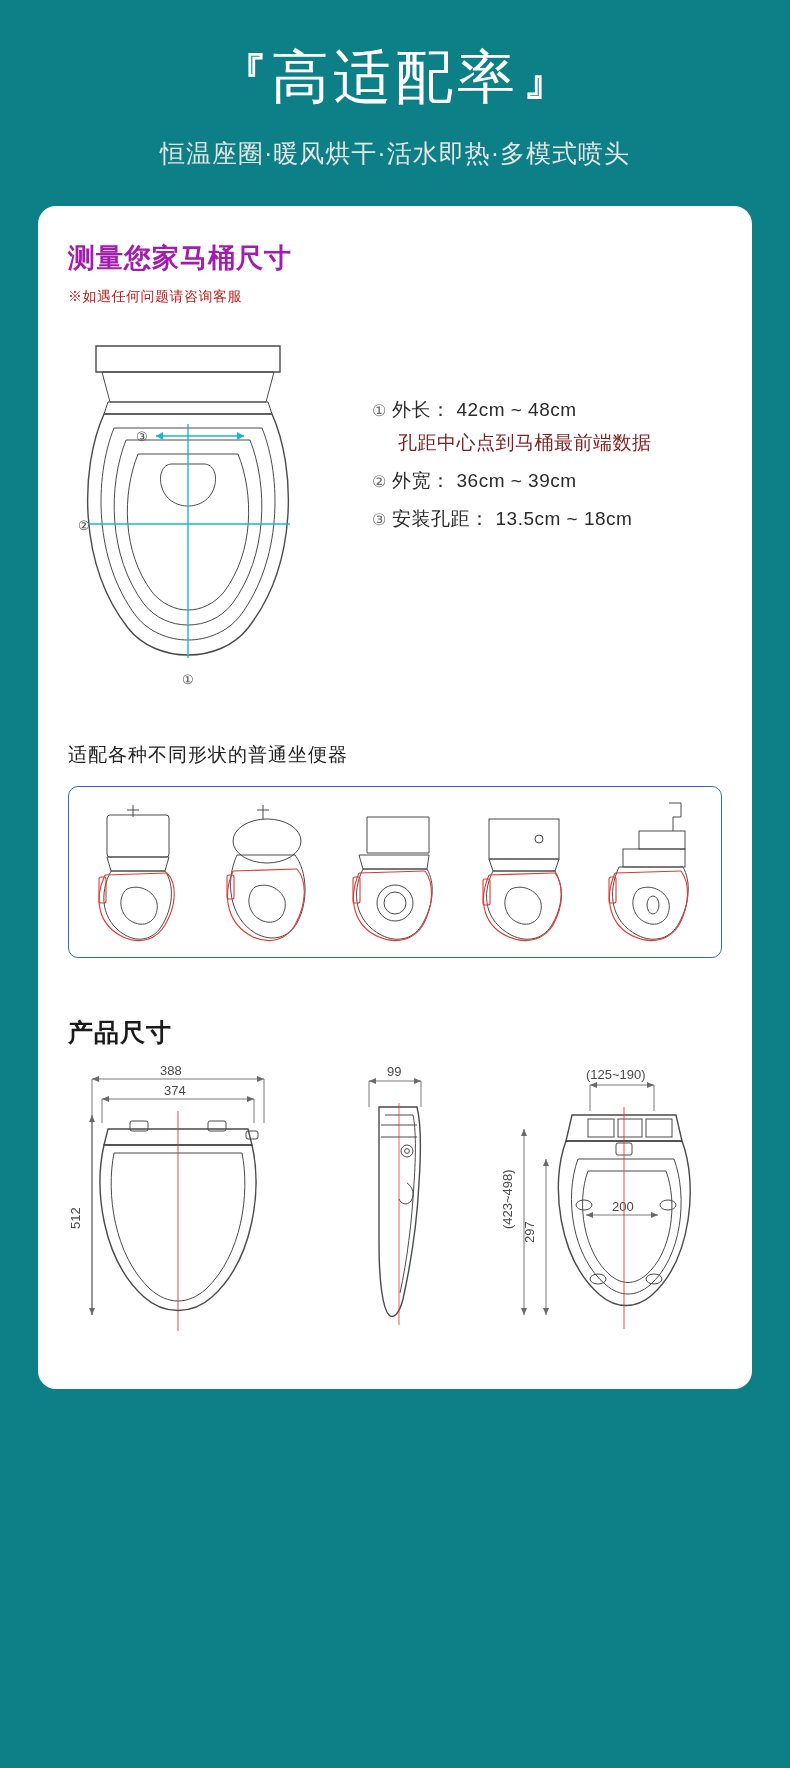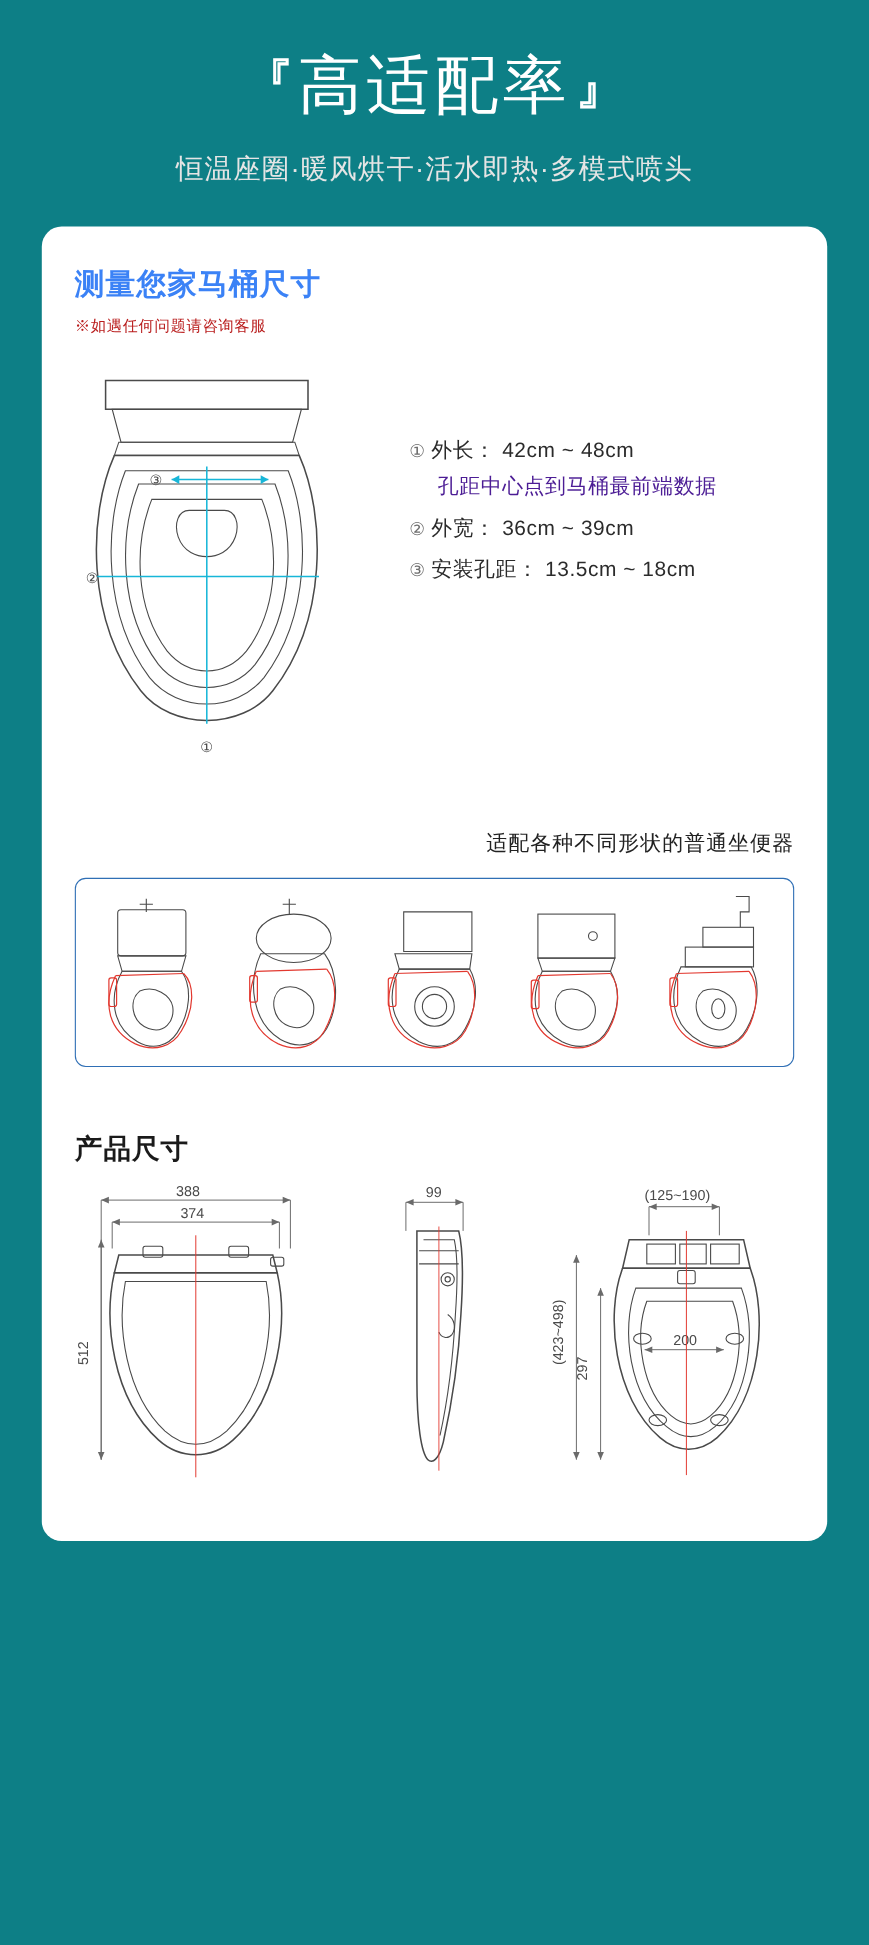--- a/index.html
+++ b/index.html
@@ -60,21 +60,21 @@
   .card {
     position: relative;
     margin: 18px 38px 40px 38px;
     background: #ffffff;
     border-radius: 18px;
     padding: 34px 30px 46px 30px;
   }
   .section-title {
     font-size: 27px;
     font-weight: bold;
-    color: #3b82f6;
+    color: #a21caf;
     letter-spacing: 1px;
   }
   .section-note {
     margin-top: 12px;
     font-size: 14px;
     color: #b91c1c;
     letter-spacing: .5px;
   }
 
   
@@ -106,31 +106,31 @@
   .circnum {
     width: 20px;
     flex: 0 0 20px;
     font-size: 16px;
     color: #6e6e6e;
   }
   .m-label { letter-spacing: .5px; }
   .m-value { margin-left: 6px; letter-spacing: .5px; }
   .m-desc {
     font-size: 19px;
-    color: #4c1d95;
+    color: #7f1d1d;
     padding-left: 26px;
     line-height: 1.7;
     letter-spacing: .5px;
   }
 
   .caption-center {
-    text-align: right;
+    text-align: left;
     font-size: 19px;
     color: #222;
-    margin-top: 46px;
+    margin-top: 34px;
     letter-spacing: 1px;
   }
 
   
   .shapes-box {
     margin-top: 18px;
     border: 1.5px solid #2f6fb5;
     border-radius: 10px;
     padding: 10px 6px;
     background: #fff;

